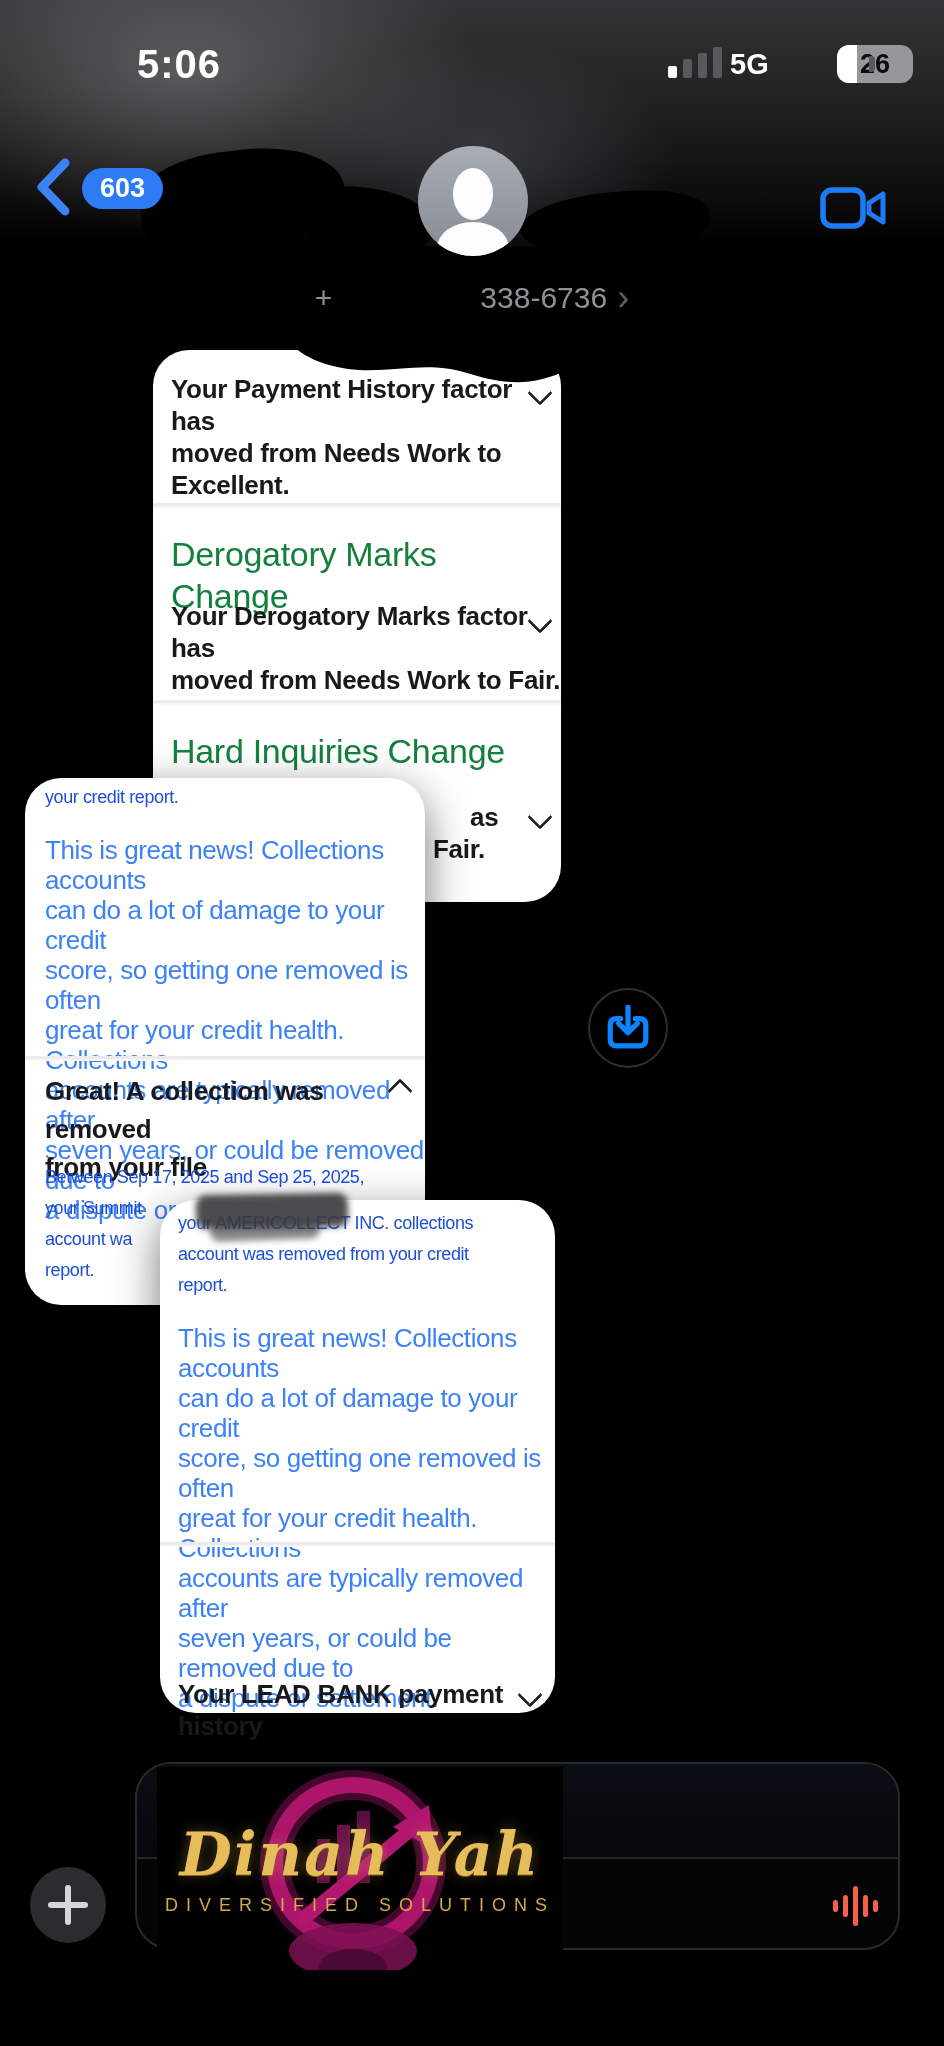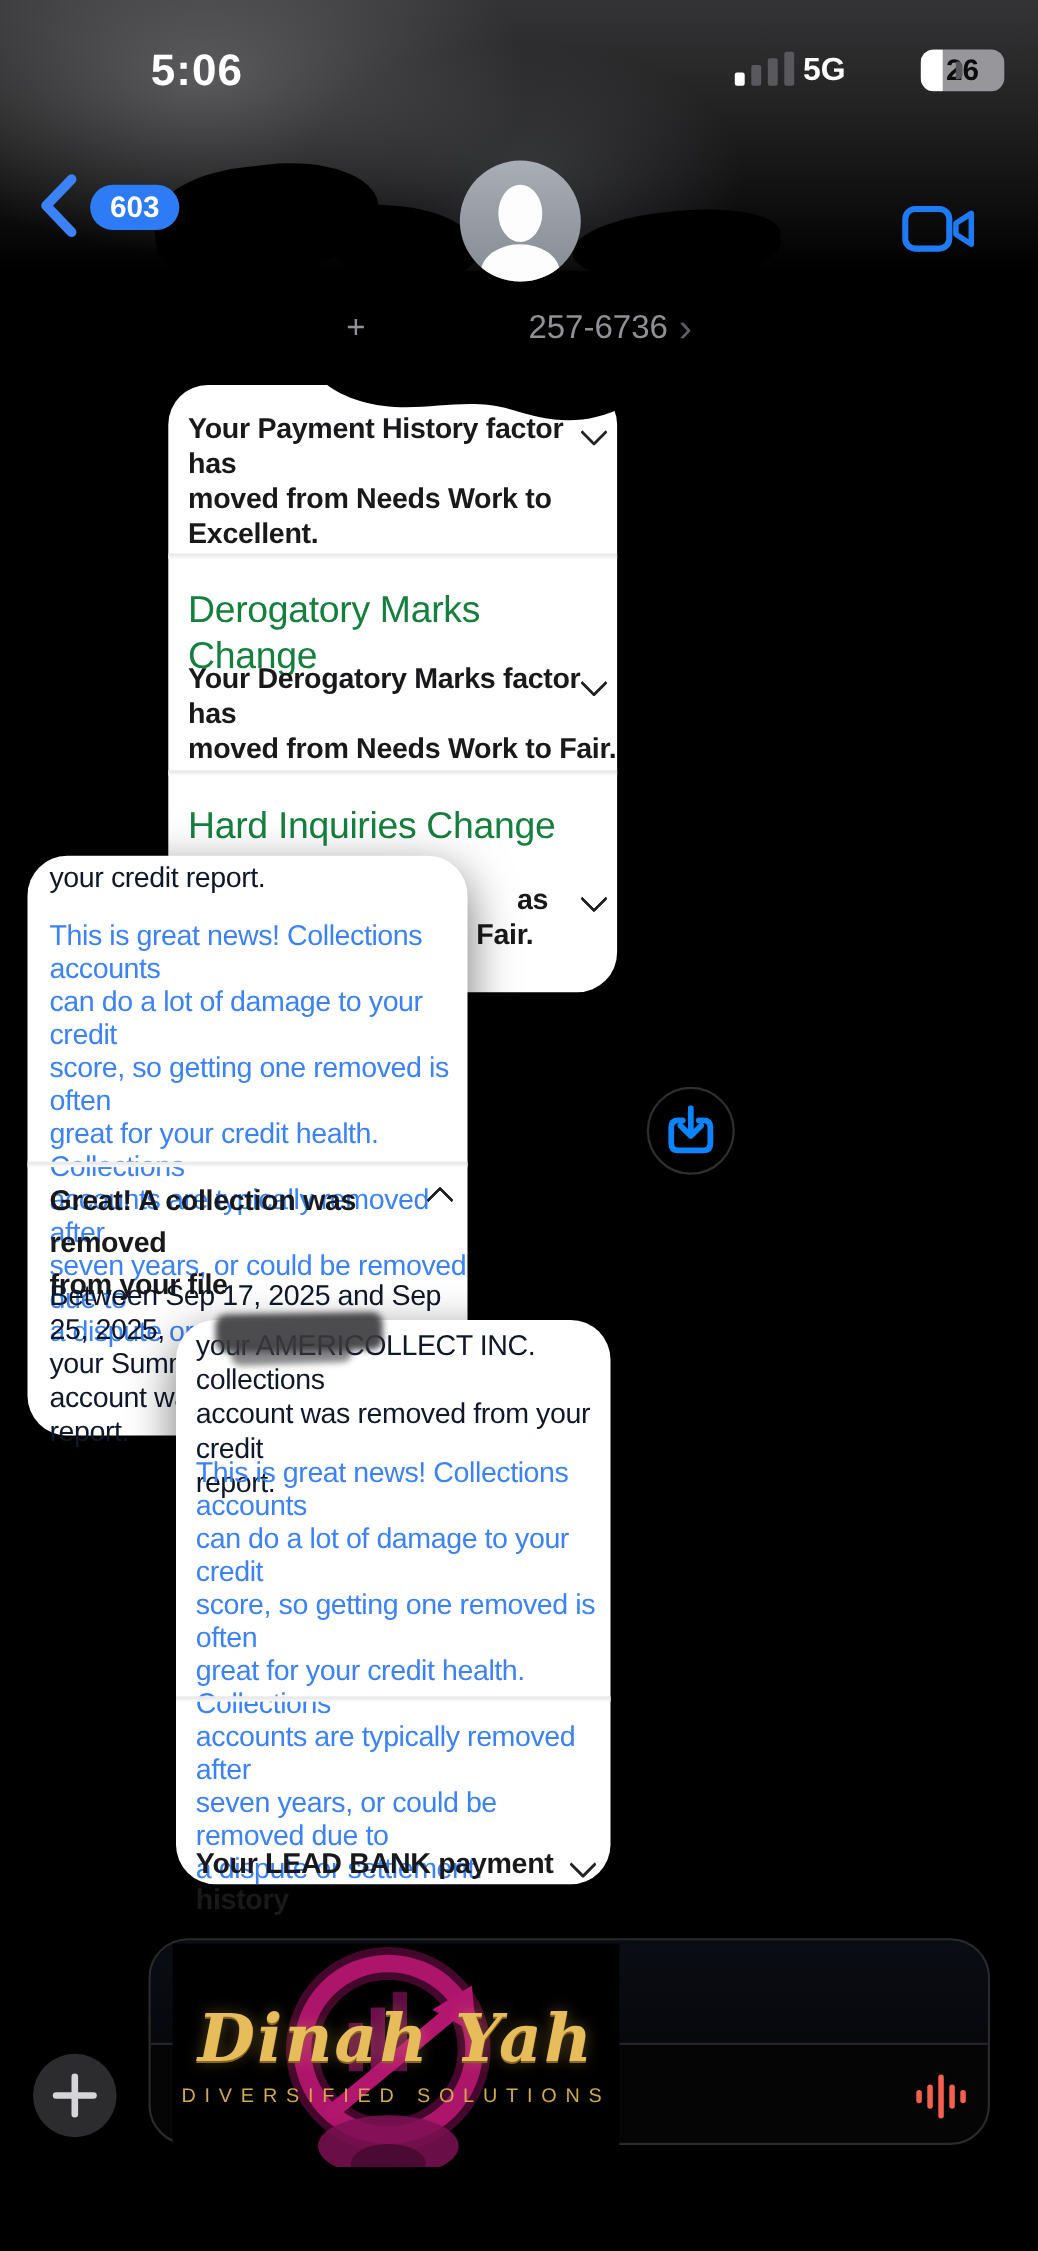--- a/index.html
+++ b/index.html
@@ -38,21 +38,21 @@
                color:#909095; font-size:30px; }
   .phone-gap { display:inline-block; width:140px; height:44px; background:#000; border-radius:8px; margin:0 4px; }
   .phone-chev { color:#5f5f63; font-size:36px; margin-left:10px; line-height:30px; }
 
   
   .card { position:absolute; background:#fff; border-radius:36px;
           box-shadow:0 14px 44px rgba(0,0,0,.55); color:#1c1c1e; }
   .txt  { white-space:pre-line; }
   .row  { font-size:26px; line-height:32px; font-weight:600; letter-spacing:-.3px; color:#19191b; }
   .para { font-size:26px; line-height:30px; font-weight:400; letter-spacing:-.4px; color:#3b82f6; }
-  .para-w { font-size:26px; line-height:31px; font-weight:400; letter-spacing:-.4px; color:#0f172a; }
+  .para-w { font-size:18px; line-height:31px; font-weight:400; letter-spacing:-.4px; color:#1d4ed8; }
   .h1   { font-size:34px; line-height:42px; font-weight:400; letter-spacing:-.3px; color:#15803d; }
   .div-line { position:absolute; left:0; right:0; height:3px; background:#ebebeb; box-shadow:0 2px 0 #f7f7f7; }
   .chev { position:absolute; width:18px; height:18px; border-right:3.5px solid #222; border-bottom:3.5px solid #222;
           border-radius:2px; transform:rotate(45deg); }
   .chev.up { transform:rotate(-135deg); }
 
   .scribble-top-card { position:absolute; left:289px; top:328px; width:282px; height:72px; z-index:2; }
   .smudge { position:absolute; background:#39393c; opacity:.9; filter:blur(3px); border-radius:10px; }
 
   
@@ -114,21 +114,21 @@
     </div>
 
     <svg style="position:absolute; left:820px; top:184px;" width="68" height="48" viewBox="0 0 68 48">
       <rect x="3" y="6" width="40" height="36" rx="9" fill="none" stroke="#1d7cf5" stroke-width="5.5"></rect>
       <path d="M49,19 L63,10 V38 L49,29 Z" fill="none" stroke="#1d7cf5" stroke-width="5" stroke-linejoin="round"></path>
     </svg>
 
     <div class="phone-row">
       <span>+</span>
       <span class="phone-gap"></span>
-      <span>257-6736</span>
+      <span>338-6736</span>
       <span class="phone-chev">›</span>
     </div>
   </div>
 
   <div class="card" style="left:153px; top:350px; width:408px; height:552px; z-index:1;">
     <div class="txt row" style="position:absolute; left:18px; top:23px;">Your Payment History factor has
 moved from Needs Work to
 Excellent.</div>
     <span class="chev" style="right:12px; top:34px;"></span>
     <div class="div-line" style="top:153px;"></div>

